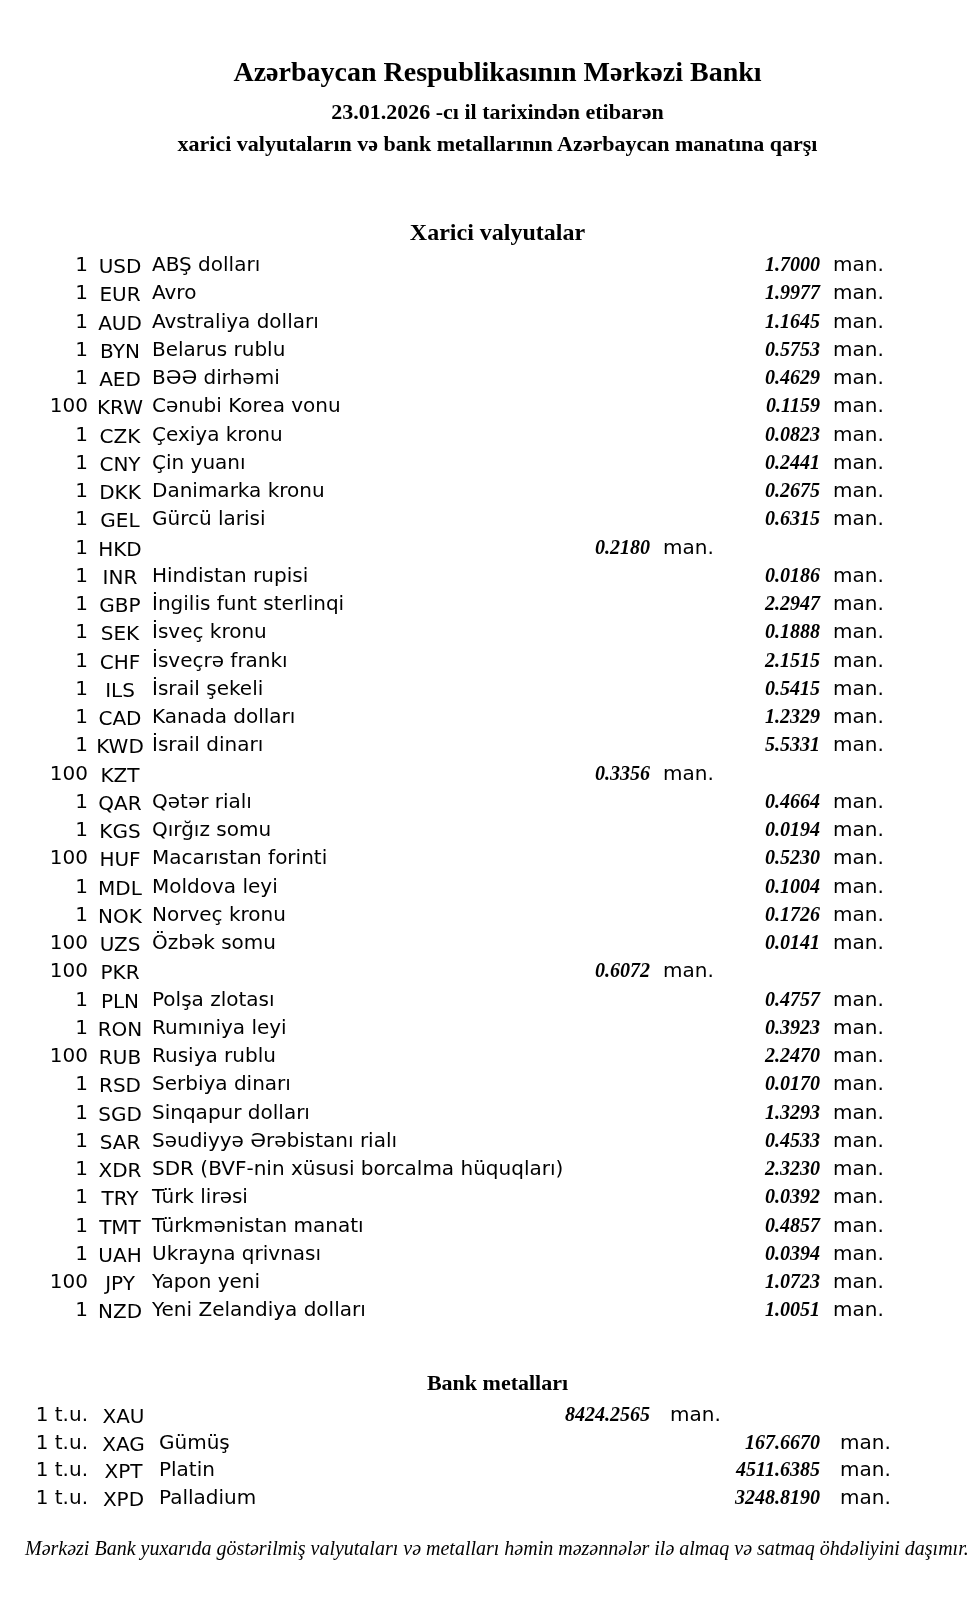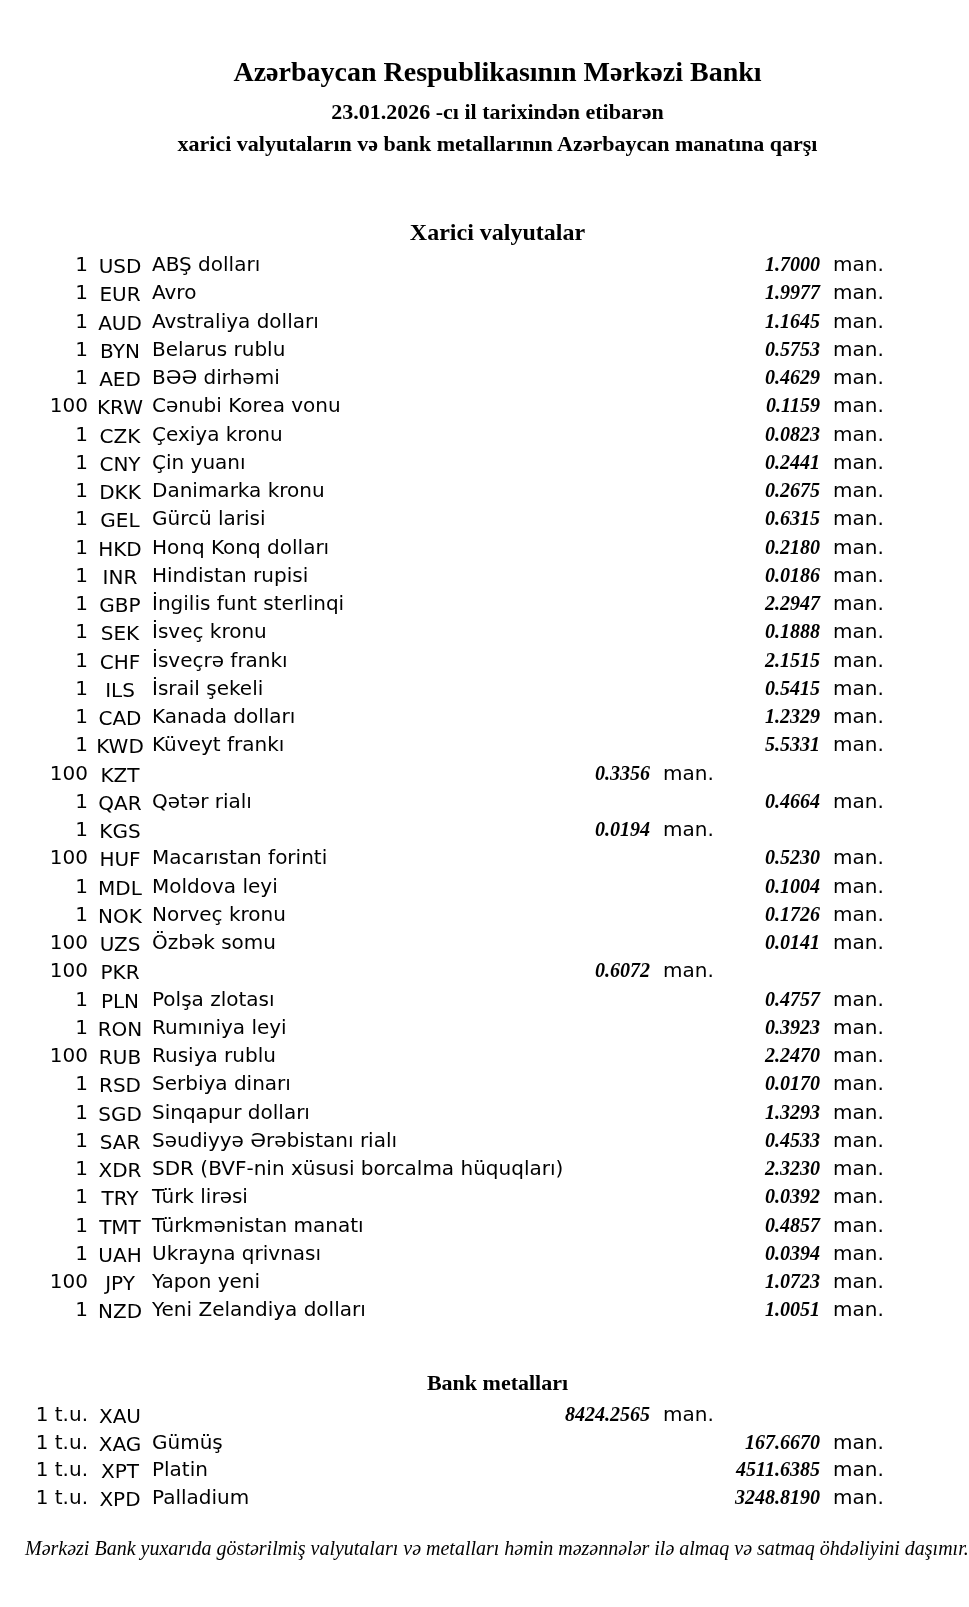--- a/index.html
+++ b/index.html
@@ -47,21 +47,21 @@
   }
   #fx-table .row     { height: 28.25px; }
   #metals-table .row { height: 27.6px; }
 
   .cell {
     white-space: nowrap;
     font-size: 20px;
     overflow: visible;
   }
   #fx-table .cell     { line-height: 28.25px; }
-  #metals-table .cell { line-height: 27.6px; }
+  #metals-table .cell { line-height: 27.6px; margin-left: 7px; }
 
   .amount { text-align: right; }
   .code   { text-align: center; transform: translateY(2px); }
   .name   { text-align: left; }
   .rate   {
     text-align: right;
     font-family: "Liberation Serif", serif;
     font-style: italic;
     font-weight: bold;
   }
@@ -158,21 +158,20 @@
       <div class="row">
         <div class="cell amount">1</div>
         <div class="cell code">GEL</div>
         <div class="cell name">Gürcü larisi</div>
         <div class="cell rate">0.6315</div>
         <div class="cell unit">man.</div>
       </div>
       <div class="row">
         <div class="cell amount">1</div>
         <div class="cell code">HKD</div>
-        <div class="cell name">Honq Konq dolları</div>
         <div class="cell rate">0.2180</div>
         <div class="cell unit">man.</div>
       </div>
       <div class="row">
         <div class="cell amount">1</div>
         <div class="cell code">INR</div>
         <div class="cell name">Hindistan rupisi</div>
         <div class="cell rate">0.0186</div>
         <div class="cell unit">man.</div>
       </div>
@@ -207,40 +206,41 @@
       <div class="row">
         <div class="cell amount">1</div>
         <div class="cell code">CAD</div>
         <div class="cell name">Kanada dolları</div>
         <div class="cell rate">1.2329</div>
         <div class="cell unit">man.</div>
       </div>
       <div class="row">
         <div class="cell amount">1</div>
         <div class="cell code">KWD</div>
-        <div class="cell name">Küveyt frankı</div>
+        <div class="cell name">İsrail dinarı</div>
         <div class="cell rate">5.5331</div>
         <div class="cell unit">man.</div>
       </div>
       <div class="row">
         <div class="cell amount">100</div>
         <div class="cell code">KZT</div>
         <div class="cell rate">0.3356</div>
         <div class="cell unit">man.</div>
       </div>
       <div class="row">
         <div class="cell amount">1</div>
         <div class="cell code">QAR</div>
         <div class="cell name">Qətər rialı</div>
         <div class="cell rate">0.4664</div>
         <div class="cell unit">man.</div>
       </div>
       <div class="row">
         <div class="cell amount">1</div>
         <div class="cell code">KGS</div>
+        <div class="cell name">Qırğız somu</div>
         <div class="cell rate">0.0194</div>
         <div class="cell unit">man.</div>
       </div>
       <div class="row">
         <div class="cell amount">100</div>
         <div class="cell code">HUF</div>
         <div class="cell name">Macarıstan forinti</div>
         <div class="cell rate">0.5230</div>
         <div class="cell unit">man.</div>
       </div>

